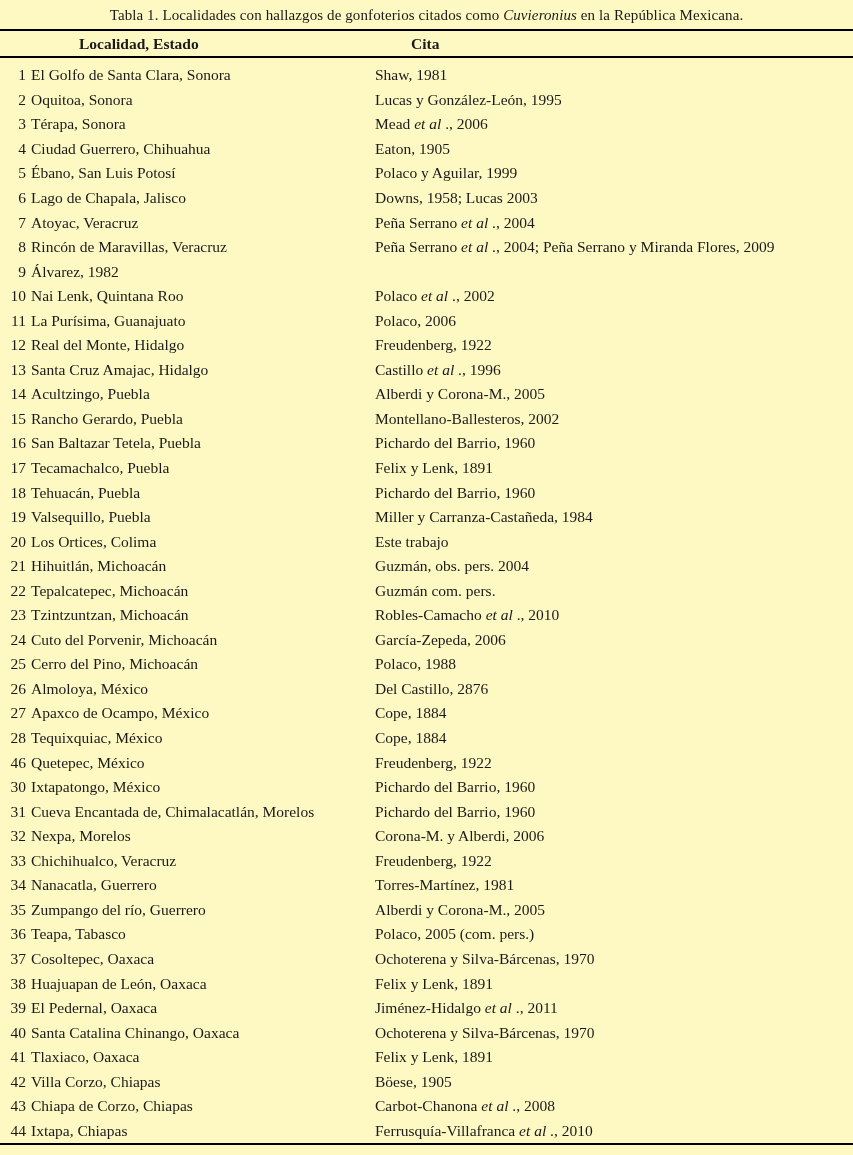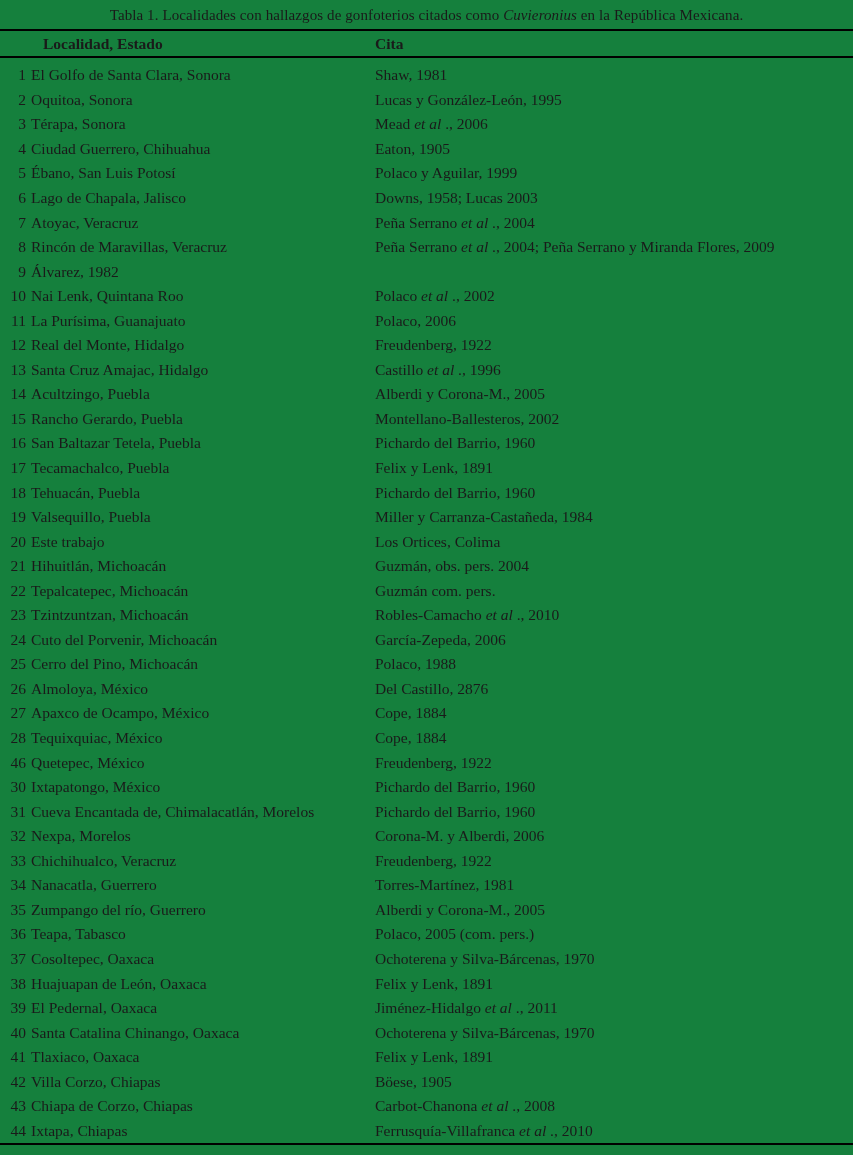--- a/index.html
+++ b/index.html
@@ -1,39 +1,40 @@
 <!DOCTYPE html>
 <html><head>
 <meta charset="utf-8">
 <style>
   html, body { margin: 0; padding: 0; background: #ffffff; }
   .page {
     position: relative;
     width: 853px;
     height: 1155px;
-    background: #15803d;
+    background: #fef9c3;
     font-family: "Liberation Serif", "DejaVu Serif", serif;
     color: #1a1a1a;
     overflow: hidden;
   }
   .caption {
     height: 22px;
     padding-top: 7px;
     text-align: center;
     font-size: 15px;
     letter-spacing: 0.1px;
   }
   .rule { height: 2px; background: #000; width: 853px; }
   .header-row {
     display: grid;
     grid-template-columns: 375px 1fr;
     align-items: center;
     height: 25px;
     font-weight: bold;
     font-size: 15.5px;
+    margin-left: 36px;
   }
   .th-loc { padding-left: 43px; }
   .tbody { padding-top: 5px; }
   .row {
     display: grid;
     grid-template-columns: 26px 339px 1fr;
     column-gap: 5px;
     align-items: center;
     height: 24.55px;
     font-size: 15.5px;
@@ -143,22 +144,22 @@
         <span class="cell loc">Tehuacán, Puebla</span>
         <span class="cell cita rich"><span>Pichardo del Barrio, 1960</span></span>
       </div>
       <div class="row">
         <span class="cell num">19</span>
         <span class="cell loc">Valsequillo, Puebla</span>
         <span class="cell cita rich"><span>Miller y Carranza-Castañeda, 1984</span></span>
       </div>
       <div class="row">
         <span class="cell num">20</span>
+        <span class="cell loc">Los Ortices, Colima</span>
         <span class="cell cita rich"><span>Este trabajo</span></span>
-        <span class="cell loc">Los Ortices, Colima</span>
       </div>
       <div class="row">
         <span class="cell num">21</span>
         <span class="cell loc">Hihuitlán, Michoacán</span>
         <span class="cell cita rich"><span>Guzmán, obs. pers. 2004</span></span>
       </div>
       <div class="row">
         <span class="cell num">22</span>
         <span class="cell loc">Tepalcatepec, Michoacán</span>
         <span class="cell cita rich"><span>Guzmán com. pers.</span></span>

